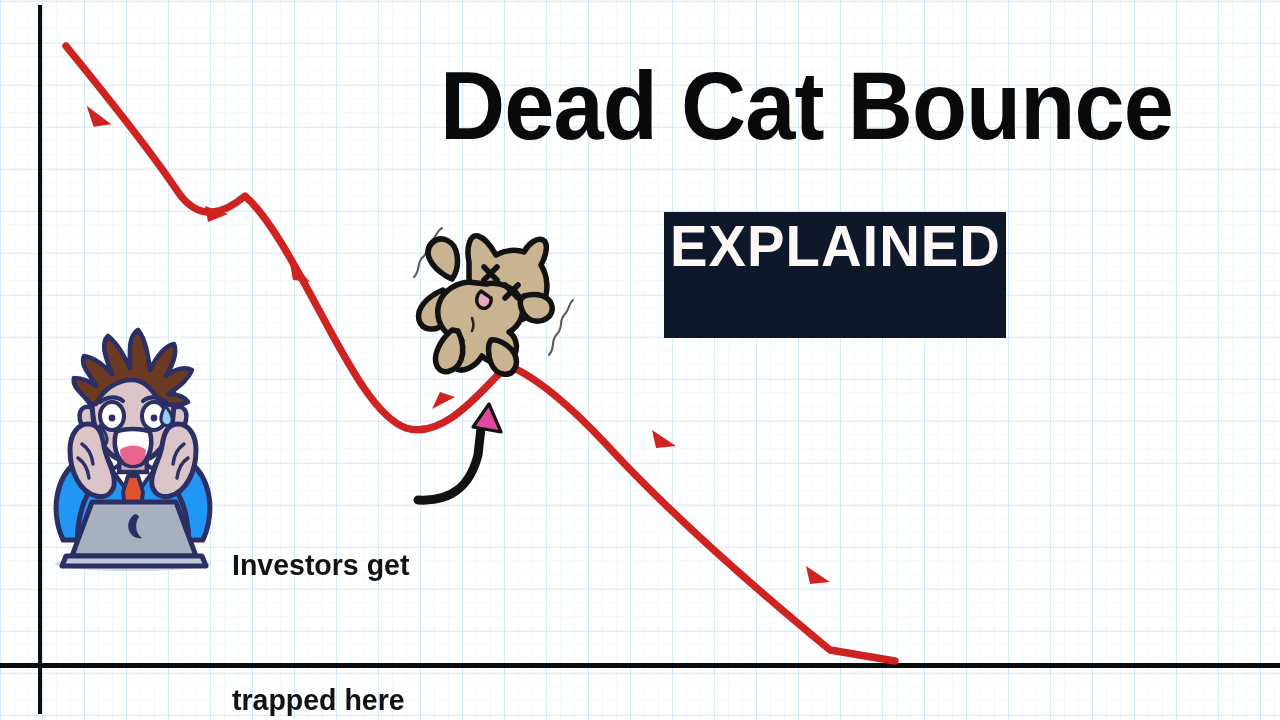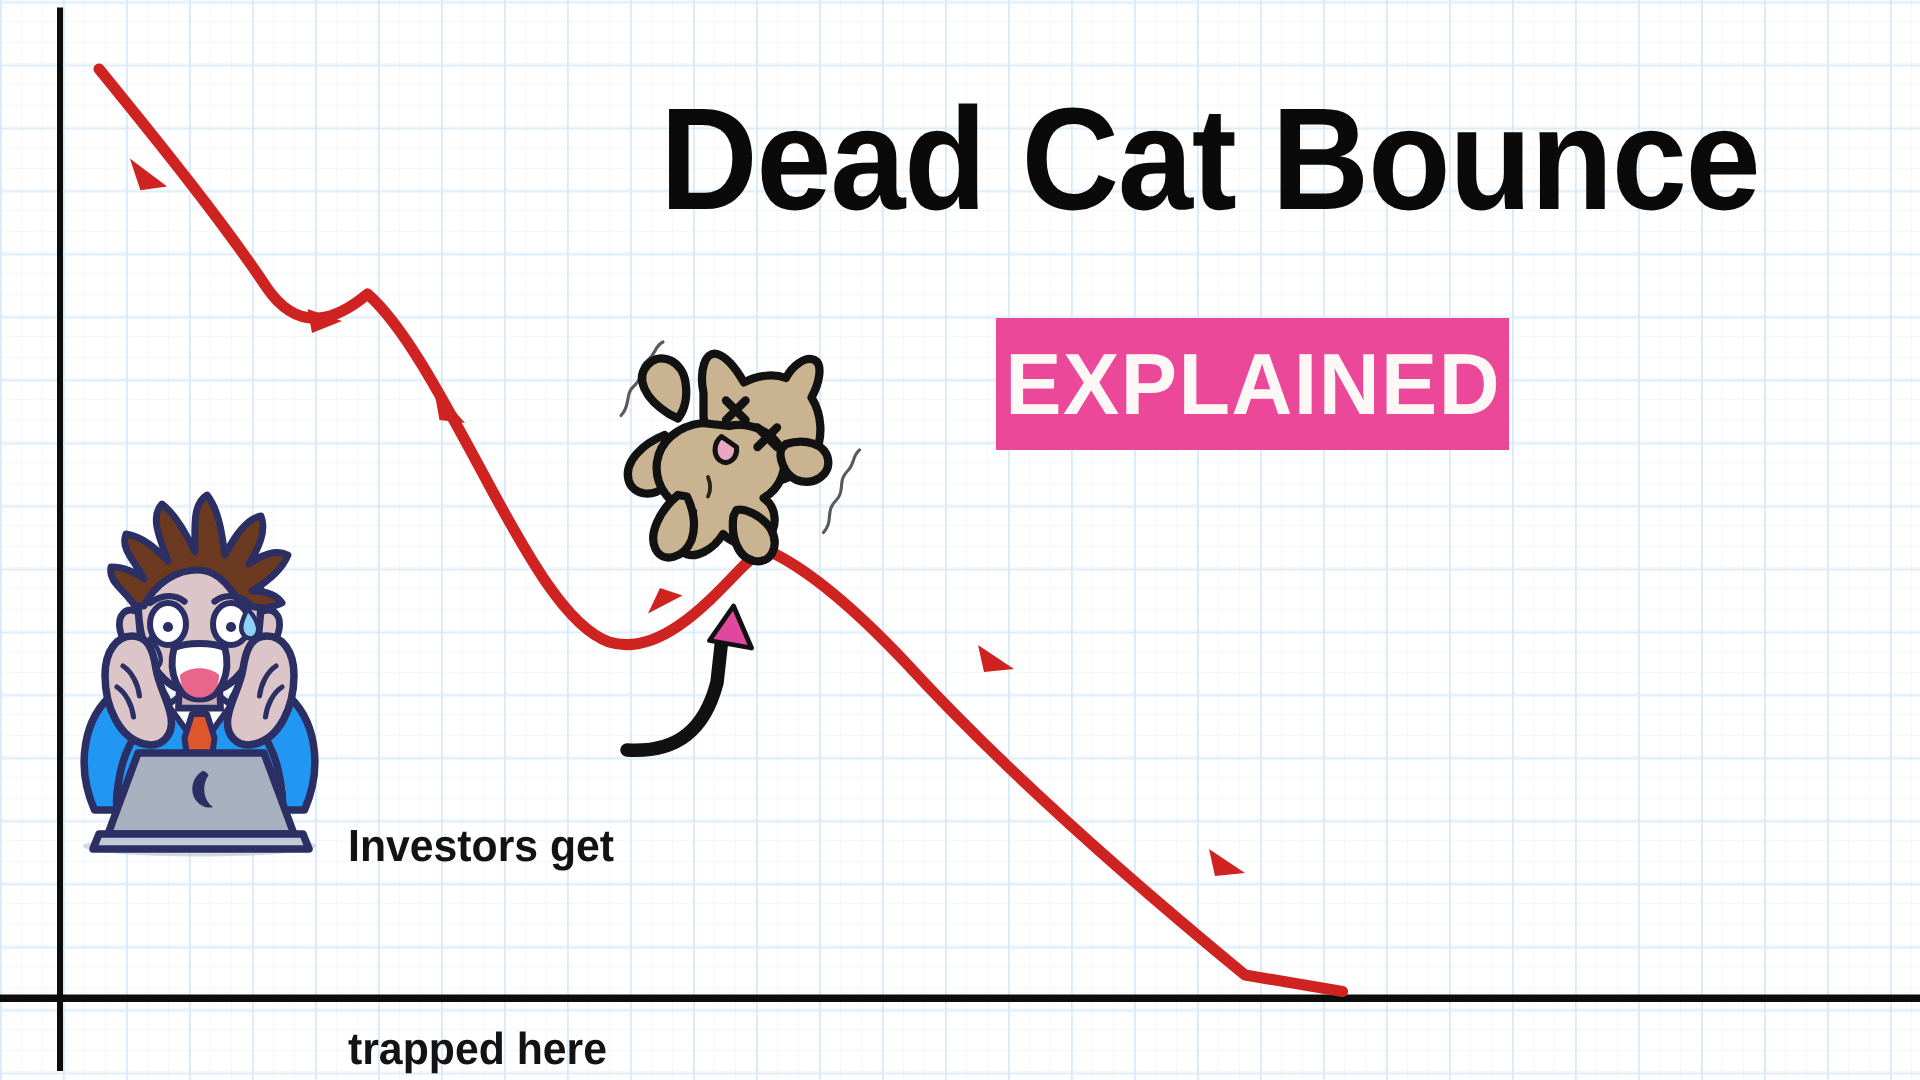--- a/index.html
+++ b/index.html
@@ -69,24 +69,23 @@
     transform-origin: left center;
     white-space: nowrap;
   }
 
   
   #explained-badge {
     position: absolute;
     left: 664px;
     top: 212px;
     width: 342px;
-    height: 88px;
-    background: #ec4899;
+    height: 126px;
+    background: #0f172a;
     display: flex;
-    align-items: center;
     justify-content: center;
   }
   #explained-label {
     font-family: "Liberation Sans Narrow", "Liberation Sans", sans-serif;
     font-weight: bold;
     font-size: 58px;
     letter-spacing: 1px;
     color: #fdf7f5;
     transform: scaleX(0.97);
     white-space: nowrap;

